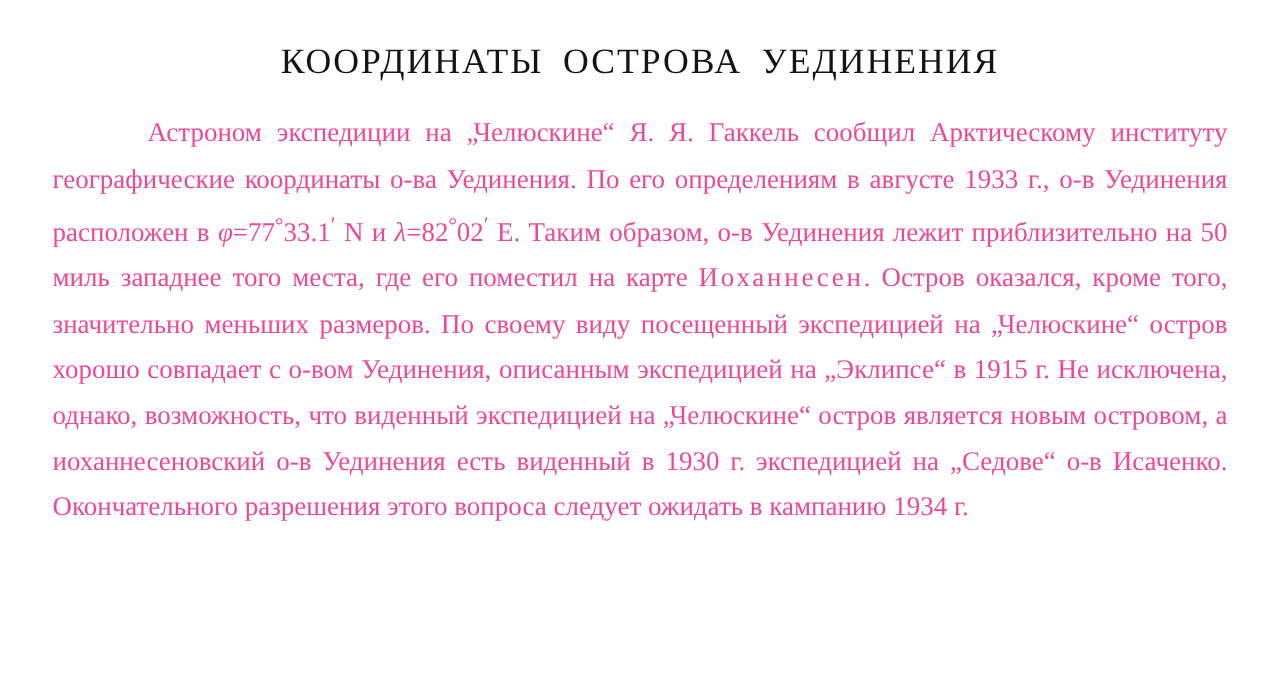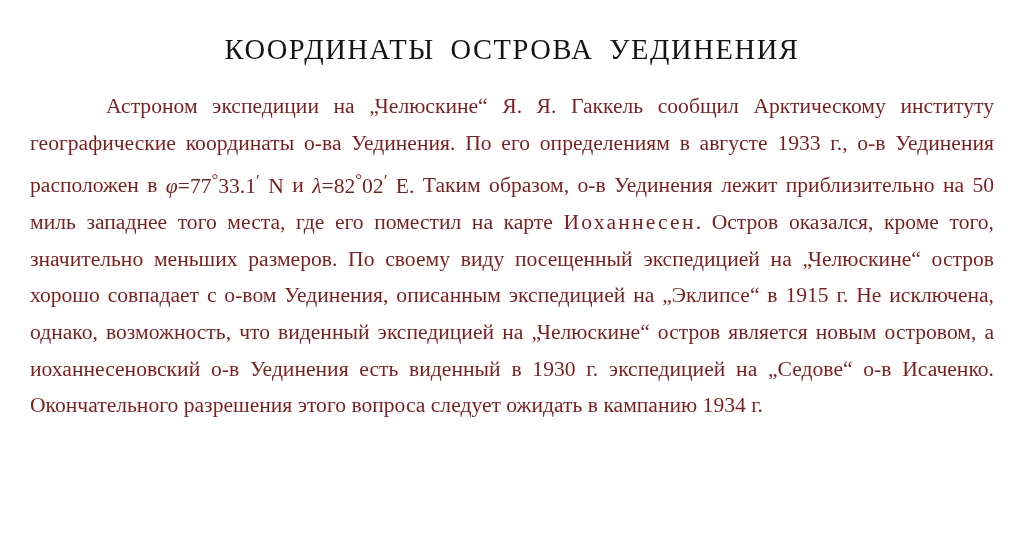--- a/index.html
+++ b/index.html
@@ -28,22 +28,22 @@
     word-spacing: 7px;
     font-weight: 400;
     margin: 8px 0 22px 0;
     color: #141414;
   }
   .body-text {
     font-size: 21.6px;
     line-height: 36.6px;
     text-align: justify;
     text-justify: inter-word;
-    color: #7f1d1d;
-    margin: 0 2px;
+    color: #ec4899;
+    margin: 0 14px;
   }
   .body-text p {
     margin: 0;
     text-indent: 0;
   }
   .para-indent {
     display: inline-block;
     width: 76px;
   }
   .spaced {

